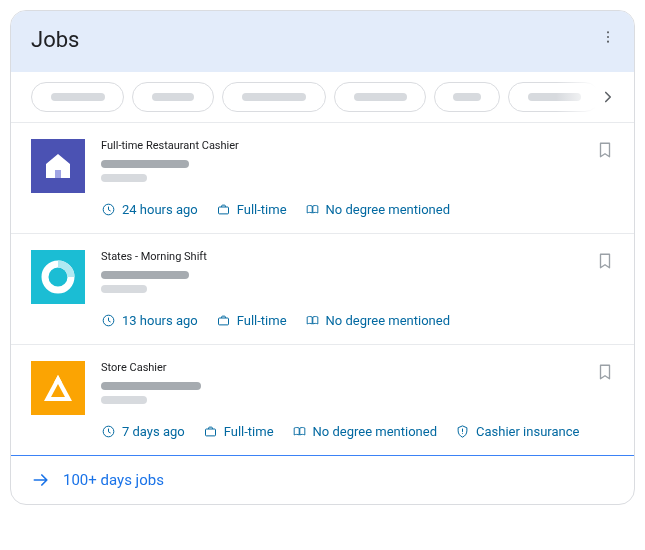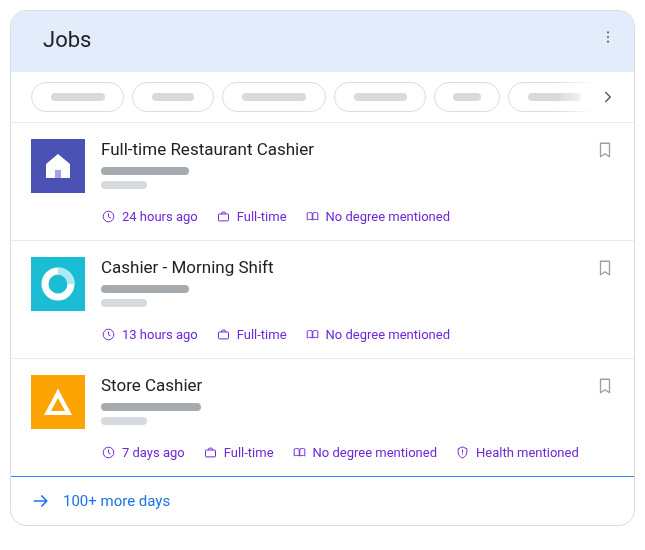--- a/index.html
+++ b/index.html
@@ -16,21 +16,21 @@
     }
     .card {
       width: 625px;
       border: 1px solid #dadce0;
       border-radius: 16px;
       overflow: hidden;
       background: #fff;
     }
     .header {
       background: #e3ecfa;
-      padding: 16px 20px 14px 32px;
+      padding: 16px 20px 14px 20px;
       position: relative;
     }
     .header-title {
       font-size: 22px;
       font-weight: 400;
       color: #202124;
       margin-bottom: 6px;
     }
     .location-row {
       display: flex;
@@ -128,21 +128,21 @@
     .logo-2 {
       background: #1bbdd4;
     }
     .logo-3 {
       background: #fba403;
     }
     .job-content {
       flex: 1;
     }
     .job-title {
-      font-size: 17px;
+      font-size: 11px;
       color: #202124;
       margin-bottom: 8px;
       font-weight: 400;
     }
     .job-sub-line {
       height: 8px;
       background: #a6abb0;
       border-radius: 4px;
       margin-bottom: 6px;
     }
@@ -155,21 +155,21 @@
       display: flex;
       align-items: center;
       gap: 18px;
       margin-top: 20px;
       flex-wrap: wrap;
     }
     .meta-item {
       display: flex;
       align-items: center;
       gap: 6px;
-      color: #6d28d9;
+      color: #0369a1;
       font-size: 13px;
     }
     .meta-item svg {
       width: 15px;
       height: 15px;
       flex-shrink: 0;
     }
     .bookmark-icon {
       position: absolute;
       right: 20px;
@@ -296,21 +296,21 @@
           </svg></div>
       </div>
       <div class="job-item">
         <div class="job-logo logo-2">
           <svg width="34" height="34" viewBox="0 0 34 34">
             <circle cx="17" cy="17" r="13" fill="none" stroke="#fff" stroke-width="7"></circle>
             <path d="M17 4 A13 13 0 0 1 30 17" fill="none" stroke="#b0e9f2" stroke-width="7"></path>
           </svg>
         </div>
         <div class="job-content">
-          <div class="job-title">Cashier - Morning Shift</div>
+          <div class="job-title">States - Morning Shift</div>
           <div class="job-sub-line" style="width: 88px;"></div>
           <div class="job-sub-line-2" style="width: 46px;"></div>
           <div class="job-meta-row">
             <div class="meta-item">
               <span style="display: flex; align-items: center;">
                 <svg viewBox="0 0 24 24">
                   <circle cx="12" cy="12" r="8.5" stroke="currentColor" stroke-width="1.6" fill="none"></circle>
                   <path d="M12 8v4.5l2.8 1.6" stroke="currentColor" stroke-width="1.6" fill="none" stroke-linecap="round"></path>
                 </svg>
               </span>
@@ -378,30 +378,30 @@
               </span>
               <span>No degree mentioned</span>
             </div>
             <div class="meta-item">
               <span style="display: flex; align-items: center;">
                 <svg viewBox="0 0 24 24">
                   <path d="M12 3l7 3v5c0 4.5-3 8.5-7 10-4-1.5-7-5.5-7-10V6l7-3z" stroke="currentColor" stroke-width="1.6" fill="none" stroke-linejoin="round"></path>
                   <path d="M12 8v4M12 15h.01" stroke="currentColor" stroke-width="1.6" stroke-linecap="round"></path>
                 </svg>
               </span>
-              <span>Health mentioned</span>
+              <span>Cashier insurance</span>
             </div>
           </div>
         </div>
         <div class="bookmark-icon"><svg viewBox="0 0 24 24">
             <path d="M6 3h12v18l-6-4-6 4V3z" stroke="currentColor" stroke-width="1.8" fill="none" stroke-linejoin="round"></path>
           </svg></div>
       </div>
     </div>
 
   <div class="more-jobs-row">
     <svg viewBox="0 0 24 24">
       <path d="M4 12h15M13 6l6 6-6 6" stroke="currentColor" stroke-width="2" fill="none" stroke-linecap="round" stroke-linejoin="round"></path>
     </svg>
-    <span class="more-jobs-text">100+ more days</span>
+    <span class="more-jobs-text">100+ days jobs</span>
   </div>
 
 </div>
 
 </body></html>

